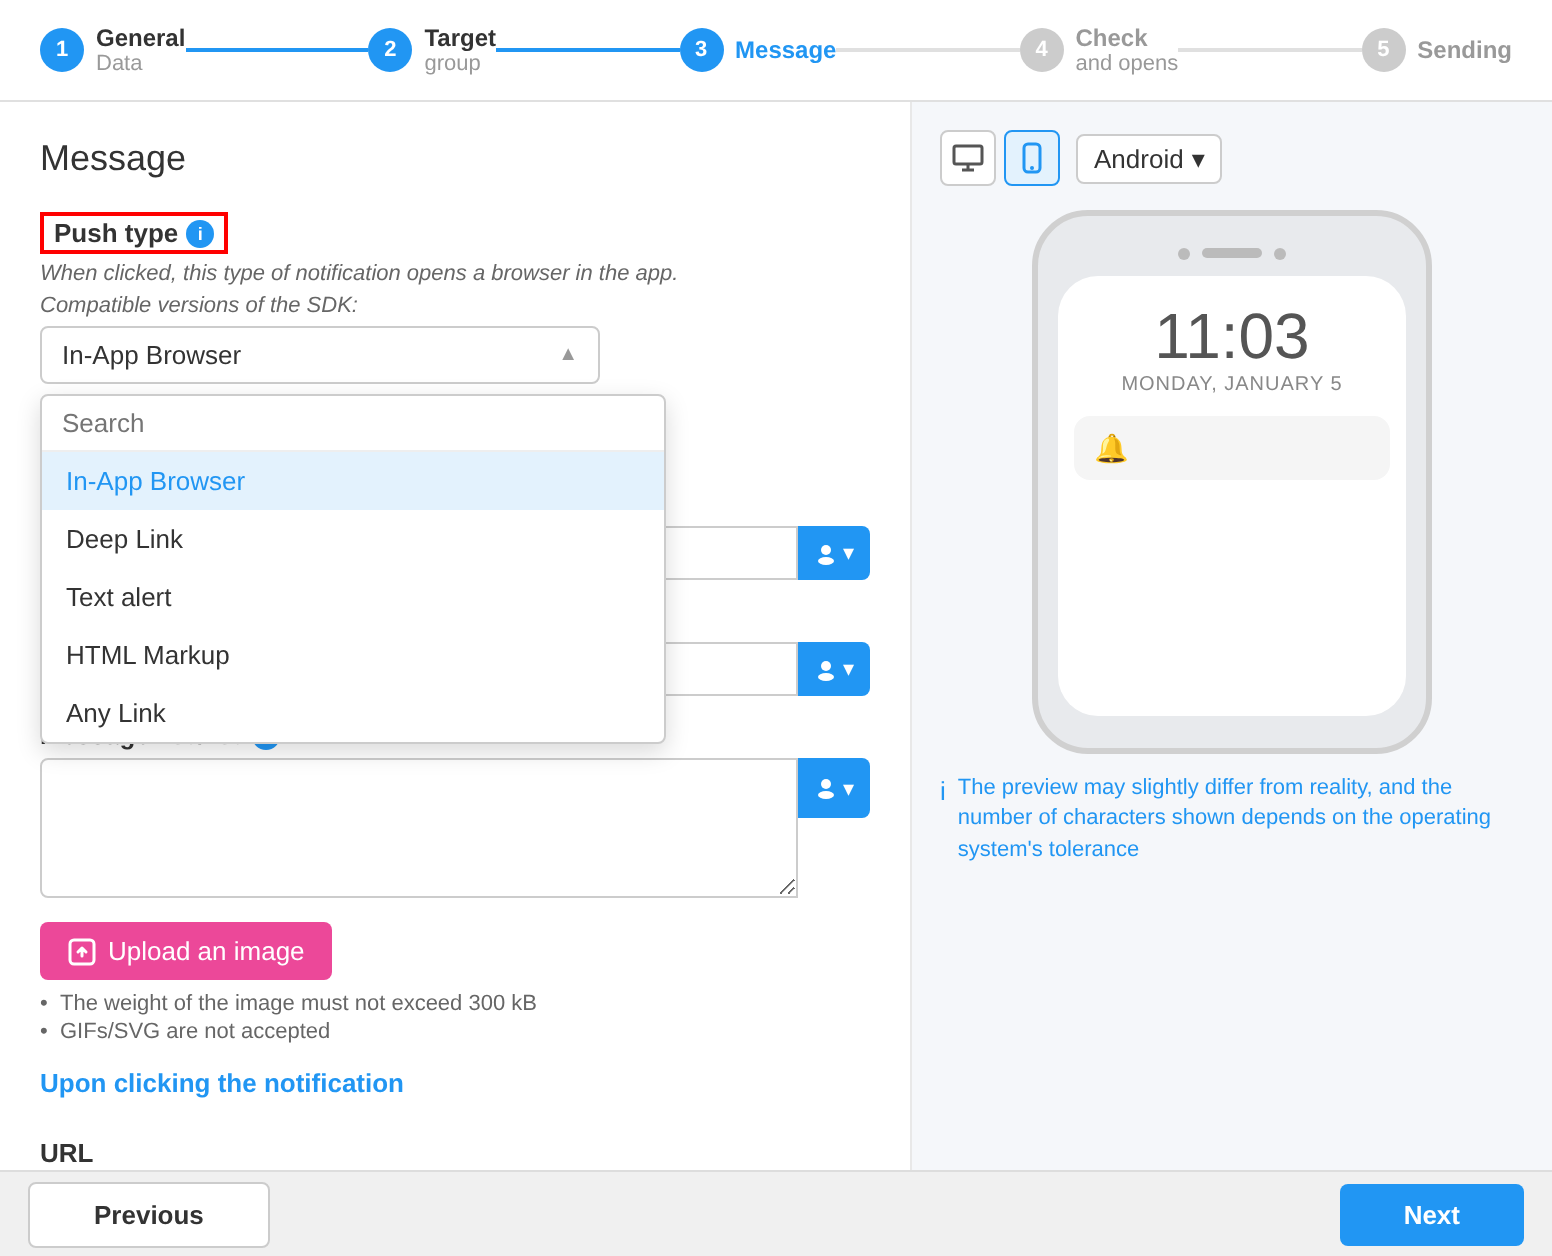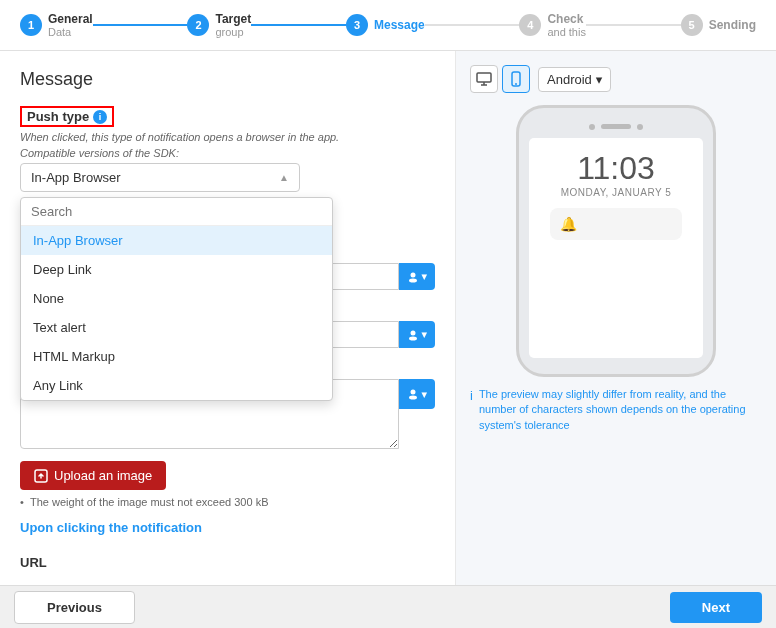--- a/index.html
+++ b/index.html
@@ -104,21 +104,21 @@
       padding: 0 8px; color: #fff; cursor: pointer; display: flex; align-items: center; gap: 2px;
       font-size: 11px;
     }
 
     textarea.text-input {
       resize: vertical; height: 70px; font-family: Arial, sans-serif;
     }
 
     .section-label { font-size: 13px; font-weight: bold; margin-bottom: 6px; }
     .upload-btn {
-      background: #b91c1c; color: #fff; border: none; border-radius: 4px;
+      background: #ec4899; color: #fff; border: none; border-radius: 4px;
       padding: 7px 14px; cursor: pointer; font-size: 13px;
       display: inline-flex; align-items: center; gap: 6px;
     }
     .bullet-list { list-style: none; padding: 0; margin-top: 6px; }
     .bullet-list li { font-size: 11px; color: #666; padding-left: 10px; position: relative; margin-bottom: 2px; }
     .bullet-list li::before { content: '•'; position: absolute; left: 0; }
 
     .section-title-blue { color: #2196f3; font-size: 13px; font-weight: bold; margin-bottom: 20px; margin-top: 12px; }
 
     
@@ -148,22 +148,22 @@
       width: 200px; background: #e8eaed; border-radius: 28px;
       padding: 16px 10px; border: 3px solid #d0d0d0;
       display: flex; flex-direction: column; align-items: center;
     }
     .phone-notch-area {
       display: flex; gap: 6px; margin-bottom: 8px;
     }
     .phone-dot { width: 6px; height: 6px; border-radius: 50%; background: #bbb; }
     .phone-speaker { width: 30px; height: 5px; background: #bbb; border-radius: 3px; }
     .phone-screen {
-      width: 100%; background: #fff; border-radius: 5px;
-      padding: 12px 21px; min-height: 220px;
+      width: 100%; background: #fff; border-radius: 20px;
+      padding: 12px 8px; min-height: 220px;
     }
     .phone-time { text-align: center; font-size: 32px; font-weight: 300; color: #555; }
     .phone-date { text-align: center; font-size: 10px; color: #888; margin-bottom: 10px; letter-spacing: 0.5px; }
     .phone-notification {
       background: #f5f5f5; border-radius: 8px; padding: 8px 10px;
       display: flex; align-items: center; gap: 6px;
     }
     .notif-icon { font-size: 14px; }
 
     .preview-note {
@@ -212,21 +212,21 @@
     <div class="step-label">
       <span class="step-name" style="color:#2196f3;">Message</span>
       <span class="step-sub"></span>
     </div>
   </div>
   <div class="step-connector inactive"></div>
   <div class="step">
     <div class="step-circle inactive">4</div>
     <div class="step-label inactive">
       <span class="step-name">Check</span>
-      <span class="step-sub">and this</span>
+      <span class="step-sub">and opens</span>
     </div>
   </div>
   <div class="step-connector inactive"></div>
   <div class="step">
     <div class="step-circle inactive">5</div>
     <div class="step-label inactive">
       <span class="step-name">Sending</span>
       <span class="step-sub"></span>
     </div>
   </div>
@@ -251,21 +251,20 @@
         <div class="select-box">
           <span>In-App Browser</span>
           <span class="caret">▲</span>
         </div>
         <div class="dropdown-panel">
           <div class="dropdown-search">
             <input type="text" placeholder="Search" style="">
           </div>
           <div class="dropdown-item selected">In-App Browser</div>
           <div class="dropdown-item">Deep Link</div>
-          <div class="dropdown-item">None</div>
           <div class="dropdown-item">Text alert</div>
           <div class="dropdown-item">HTML Markup</div>
           <div class="dropdown-item">Any Link</div>
         </div>
       </div>
     </div>
 
     <div class="lang-row">
       <div class="lang-select">
         <span>French</span>
@@ -336,20 +335,21 @@
     <div class="field-row">
       <button class="upload-btn">
         <svg width="14" height="14" viewBox="0 0 14 14" fill="none">
           <rect x="1" y="1" width="12" height="12" rx="2" stroke="#fff" stroke-width="1.5"></rect>
           <path d="M7 9V5M7 5L5 7M7 5L9 7" stroke="#fff" stroke-width="1.5" stroke-linecap="round"></path>
         </svg>
         <span>Upload an image</span>
       </button>
       <ul class="bullet-list">
         <li>The weight of the image must not exceed 300 kB</li>
+        <li>GIFs/SVG are not accepted</li>
       </ul>
     </div>
 
     <div class="field-row">
       <div class="section-title-blue">Upon clicking the notification</div>
       <div class="field-label">
         <span>URL</span>
       </div>
 
     </div>

